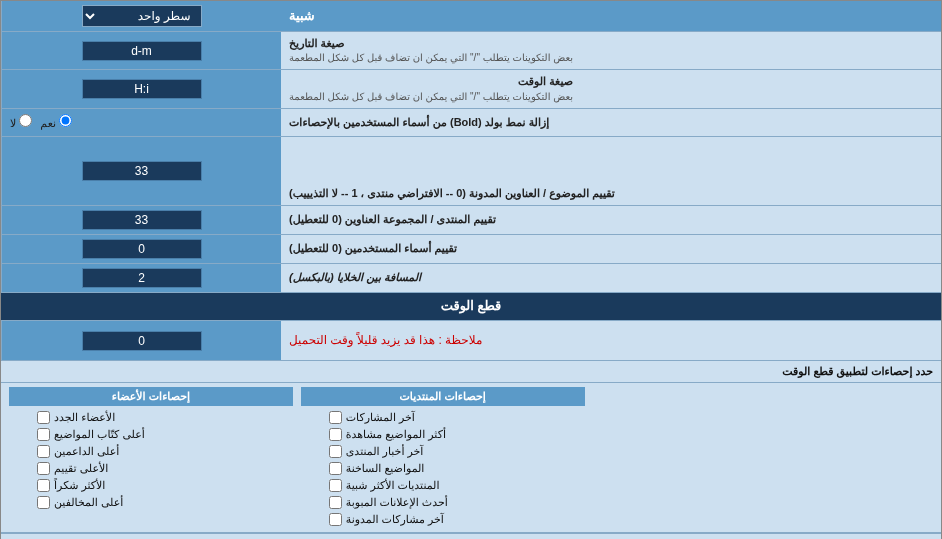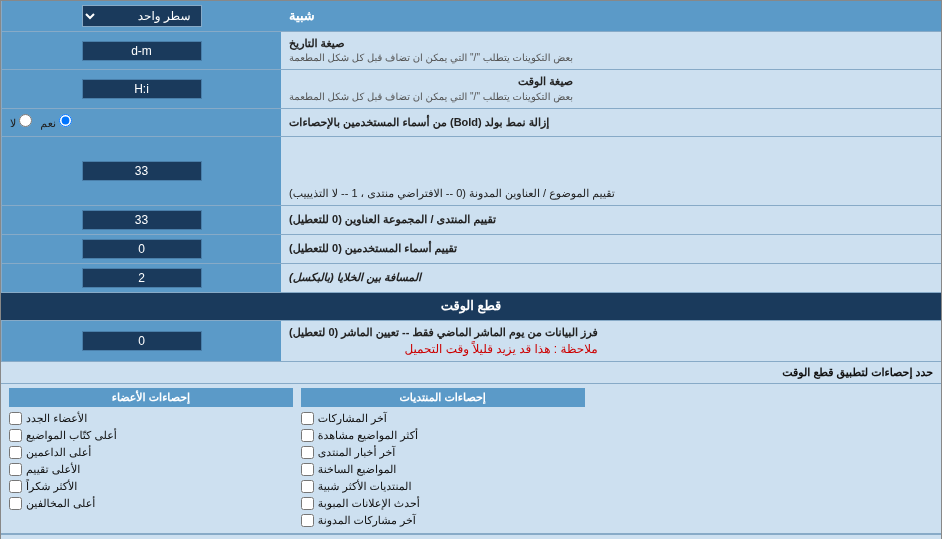--- a/index.html
+++ b/index.html
@@ -98,20 +98,21 @@
       margin-bottom: 3px;
     }
     .checkbox-item {
       display: flex;
       align-items: center;
       gap: 4px;
       padding: 2px 0;
       font-size: 11px;
       color: #111;
       justify-content: flex-end;
+      margin-left: 28px;
     }
     .checkbox-item input[type="checkbox"] {
       margin: 0;
     }
     .define-row {
       background: #cde0f0;
       padding: 4px 8px;
       font-size: 11px;
       color: #111;
       text-align: right;
@@ -174,21 +175,21 @@
     <div class="left-cell">
       <div class="radio-group">
         <label><input type="radio" name="bold" value="yes" checked="" style=""> <span>نعم</span></label>
         <label><input type="radio" name="bold" value="no" style=""> <span>لا</span></label>
       </div>
     </div>
   </div>
 
   <div class="row">
     <div class="right-cell">
-      <span style="font-weight:normal;margin-top:45px;">تقييم الموضوع / العناوين المدونة (0 -- الافتراضي منتدى ، 1 -- لا التذيييب)</span>
+      <span style="font-weight:bold;margin-top:45px;">تقييم الموضوع / العناوين المدونة (0 -- الافتراضي منتدى ، 1 -- لا التذيييب)</span>
     </div>
     <div class="left-cell" style="justify-content:center;">
       <input class="input-dark" type="text" value="33" style="">
     </div>
   </div>
 
   <div class="row">
     <div class="right-cell">
       <span style="font-weight:bold;">تقييم المنتدى / المجموعة العناوين (0 للتعطيل)</span>
     </div>
@@ -217,21 +218,20 @@
 
   <div class="row">
     <div class="section-title-row">
       <span>قطع الوقت</span>
     </div>
   </div>
 
   <div class="row row-tall">
     <div class="right-cell">
       <div style="text-align:right;">
-        <div style="font-weight:bold;">فرز البيانات من يوم الماشر الماضي فقط -- تعيين الماشر (0 لتعطيل)</div>
         <div class="note-text">ملاحظة : هذا قد يزيد قليلاً وقت التحميل</div>
       </div>
     </div>
     <div class="left-cell" style="justify-content:center;">
       <input class="input-dark" type="text" value="0" style="">
     </div>
   </div>
 
   <div class="define-row">
     <span style="font-weight:bold;">حدد إحصاءات لتطبيق قطع الوقت</span>

